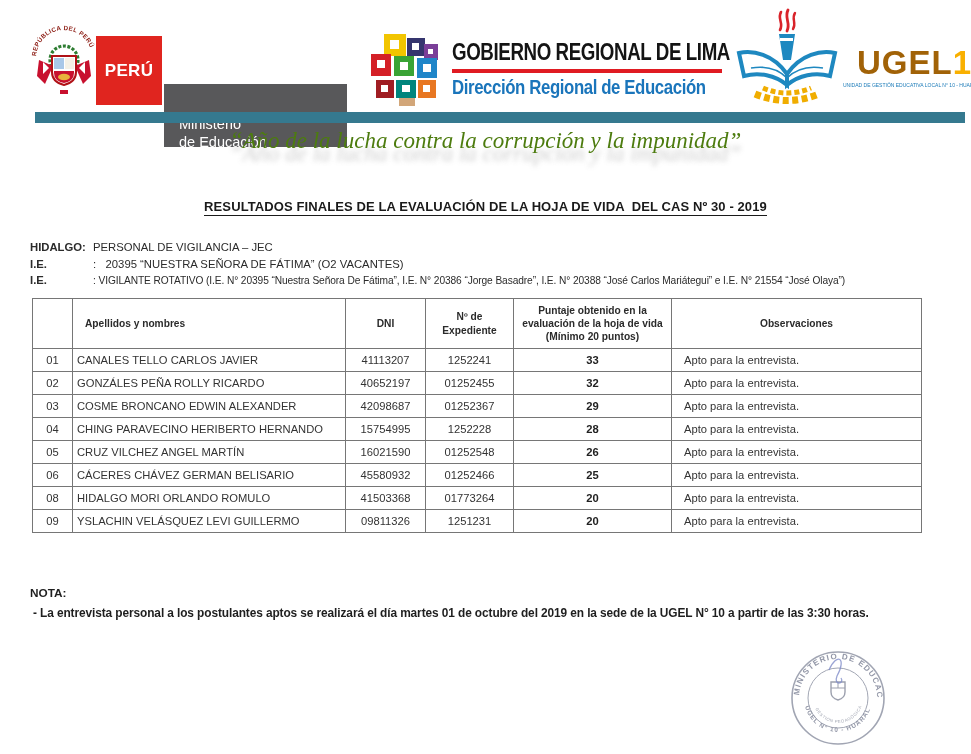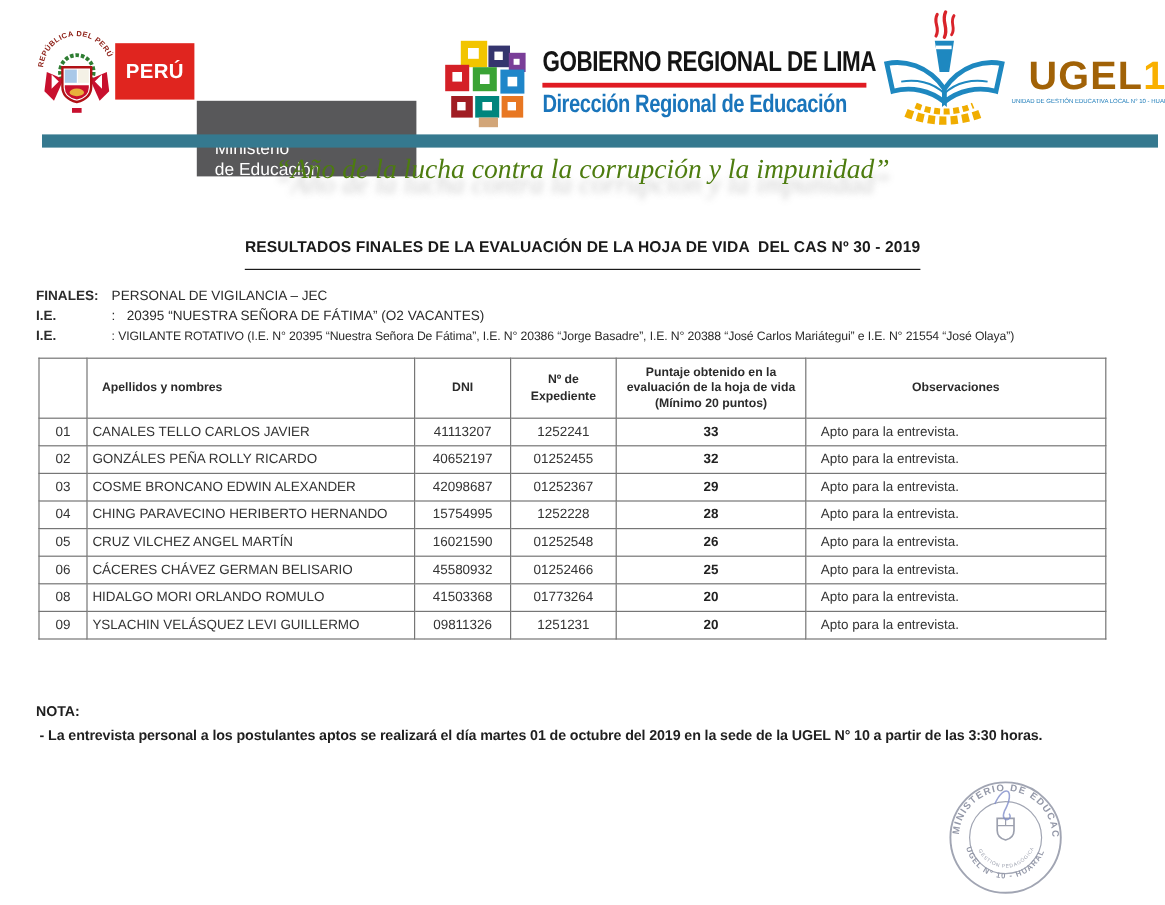--- a/index.html
+++ b/index.html
@@ -5,21 +5,21 @@
   * { margin:0; padding:0; box-sizing:border-box; }
   html,body { background:#ffffff; }
   .page {
     position:relative; width:971px; height:754px; background:#ffffff;
     font-family:"Liberation Sans", sans-serif; overflow:hidden; color:#222;
   }
   .abs { position:absolute; }
 
   
   .peru-box {
-    left:96px; top:36px; width:66px; height:47px; background:#e0251f;
+    left:96px; top:36px; width:66px; height:69px; background:#e0251f;
     display:flex; align-items:center; justify-content:center;
     color:#fff; font-weight:bold; font-size:17px; letter-spacing:0.3px;
   }
   .minedu-box {
     left:164px; top:36px; width:183px; height:63px; background:#58585a;
     color:#fff; font-size:14.5px; line-height:1.25; padding:13px 0 0 15px;
     white-space:pre-line;
     margin-top:48px;
   }
   .gore-text { left:452px; top:38px; width:300px; }
@@ -41,21 +41,21 @@
   
   .motto {
     left:0; top:128px; width:971px; text-align:center;
     font-family:"Liberation Serif", serif; font-style:italic;
     font-size:23px; color:#4d7c0f;
     text-shadow:0 13px 5px rgba(115,115,115,0.35);
   }
   .doc-title { left:0; top:197px; width:971px; text-align:center; }
   .doc-title span {
     font-size:13px; font-weight:bold; color:#1a1a1a; white-space:pre;
-    border-bottom:1.5px solid #1a1a1a; padding-bottom:11px; letter-spacing:0.1px;
+    border-bottom:1.5px solid #1a1a1a; padding-bottom:1px; letter-spacing:0.1px;
   }
 
   
   .meta { left:30px; top:241px; width:930px; color:#2b2b2b; }
   .meta-row { display:flex; align-items:baseline; margin-bottom:4.5px; }
   .mlabel { display:inline-block; width:63px; font-weight:bold; font-size:11.3px; flex:0 0 63px; }
   .mvalue { font-weight:normal; font-size:11.3px; white-space:pre-wrap; }
   .meta-row.small .mvalue { font-size:10.2px; letter-spacing:-0.1px; }
 
   
@@ -165,21 +165,21 @@
 
   <div class="abs teal-bar"></div>
 
   <div class="abs motto">“Año de la lucha contra la corrupción y la impunidad”</div>
   <div class="abs doc-title">
     <span>RESULTADOS FINALES DE LA EVALUACIÓN DE LA HOJA DE VIDA  DEL CAS Nº 30 - 2019</span>
   </div>
 
   <div class="abs meta">
     <div class="meta-row">
-      <span class="mlabel">FINALES:</span>
+      <span class="mlabel">HIDALGO:</span>
       <span class="mvalue">PERSONAL DE VIGILANCIA – JEC</span>
     </div>
     <div class="meta-row">
       <span class="mlabel">I.E.</span>
       <span class="mvalue">:   20395 “NUESTRA SEÑORA DE FÁTIMA” (O2 VACANTES)</span>
     </div>
     <div class="meta-row small">
       <span class="mlabel">I.E.</span>
       <span class="mvalue">: VIGILANTE ROTATIVO (I.E. N° 20395 “Nuestra Señora De Fátima”, I.E. N° 20386 “Jorge Basadre”, I.E. N° 20388 “José Carlos Mariátegui” e I.E. N° 21554 “José Olaya”)</span>
     </div>

